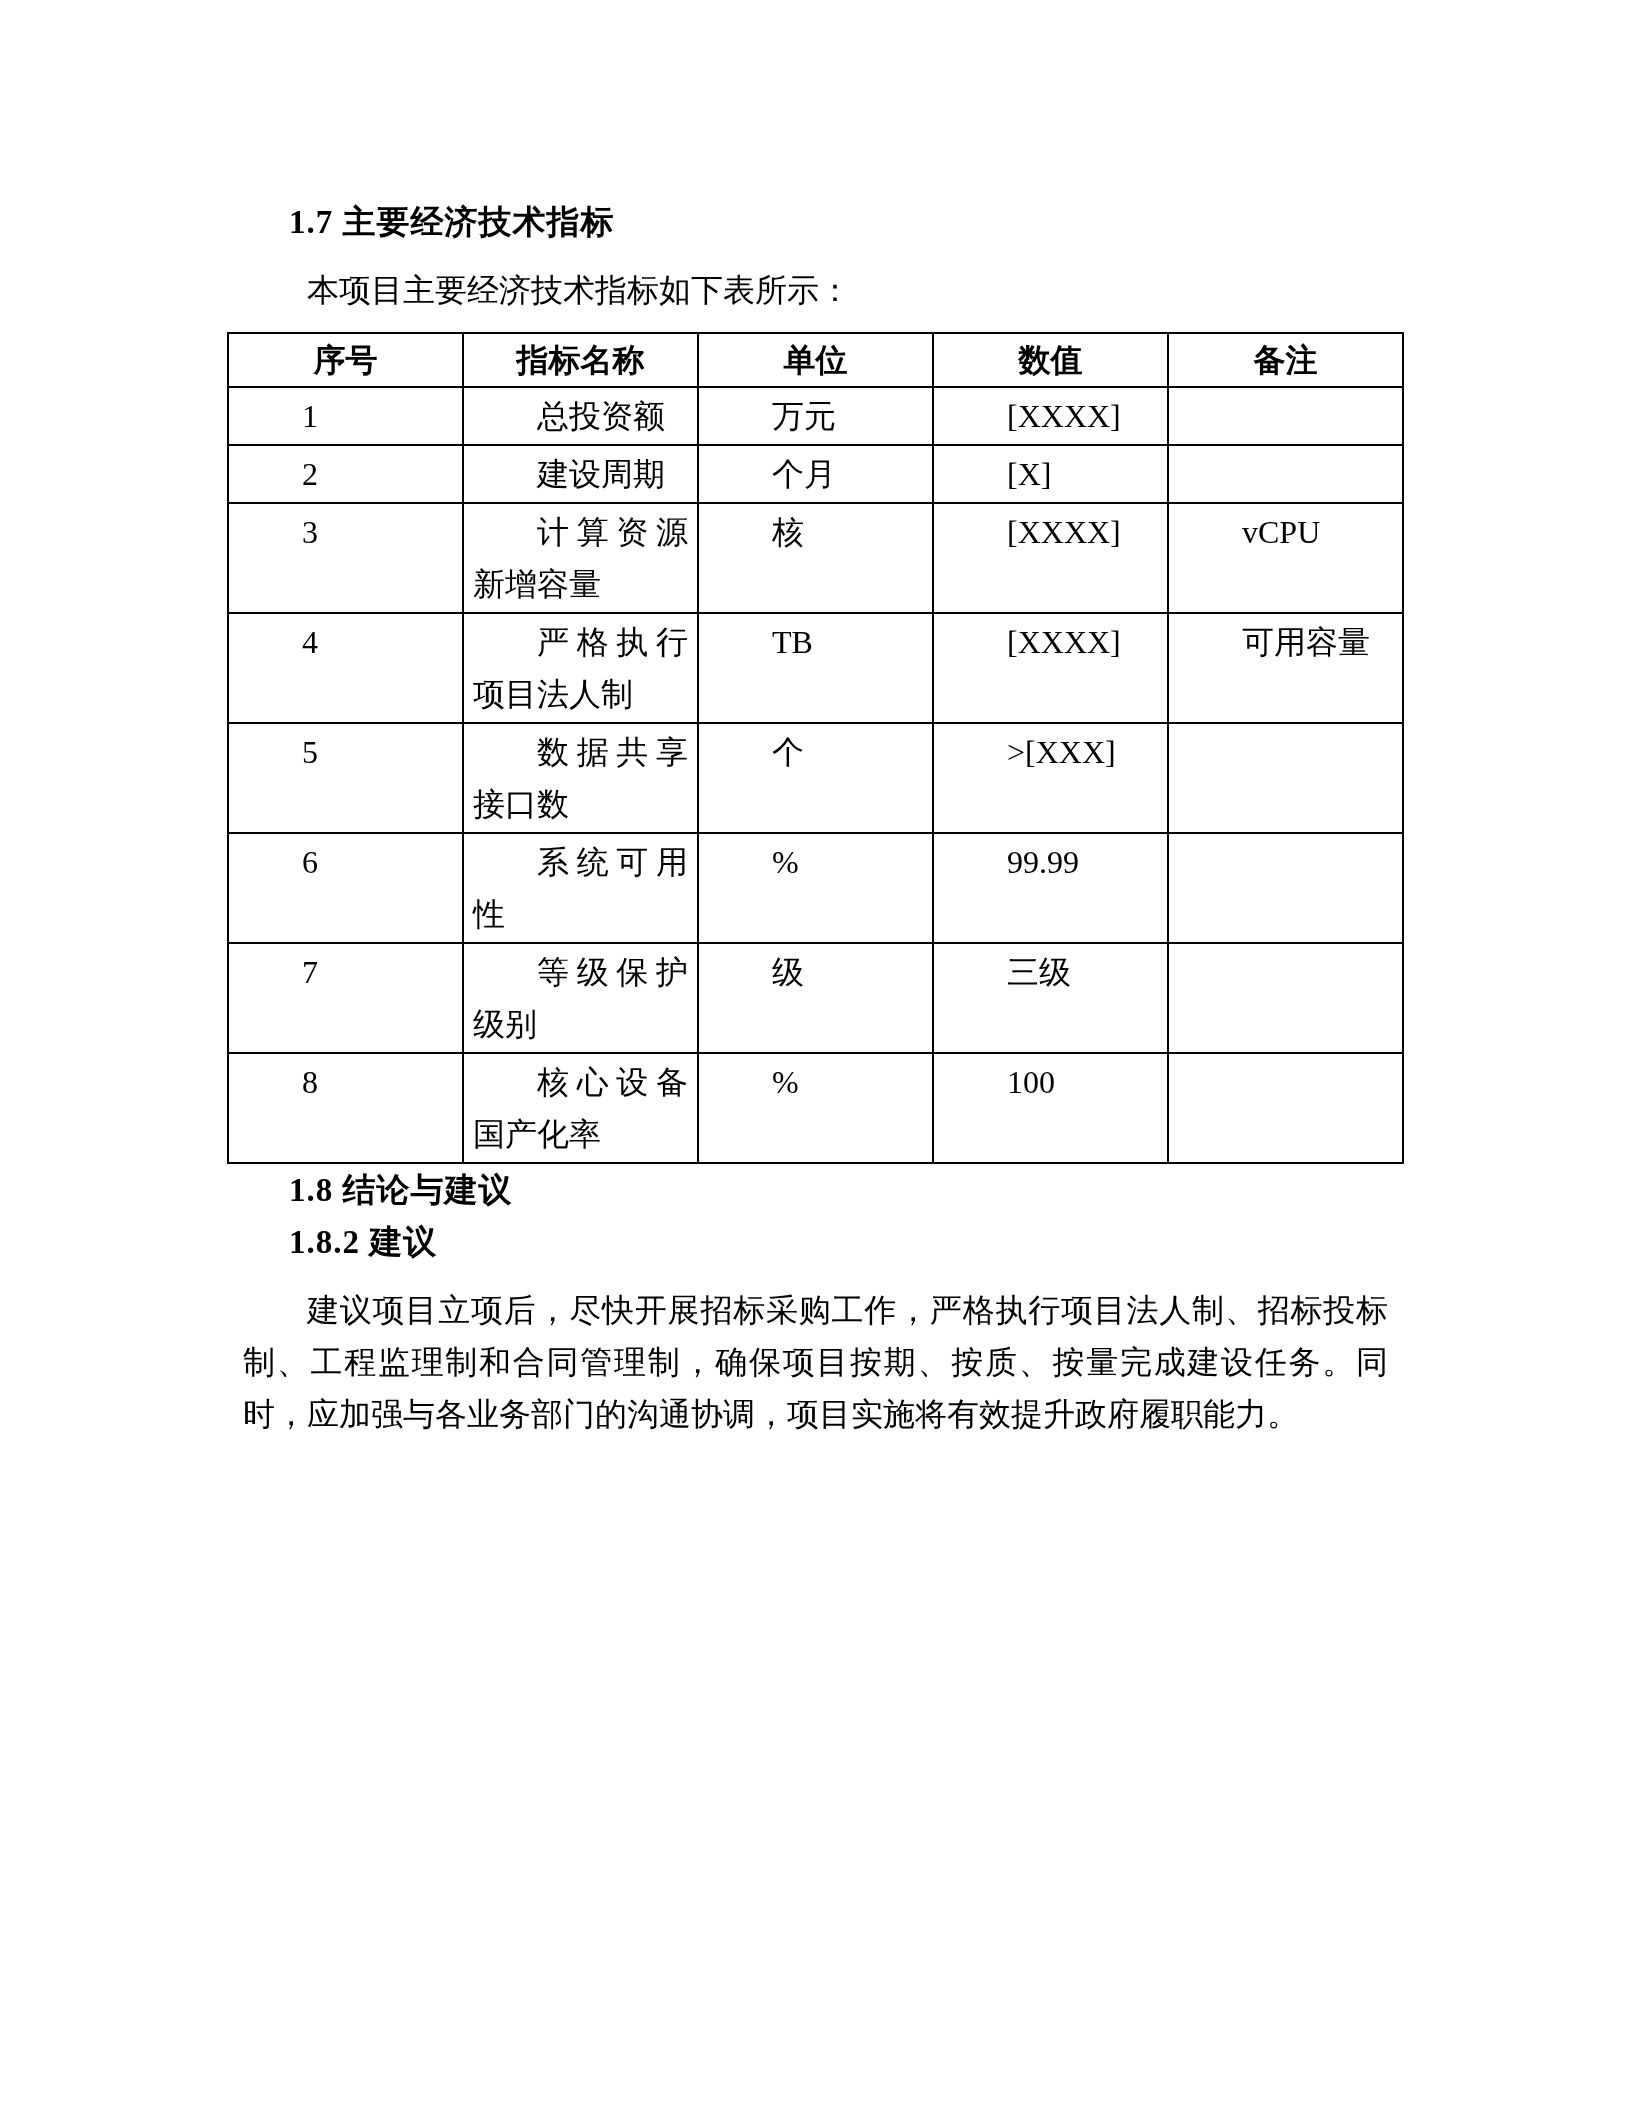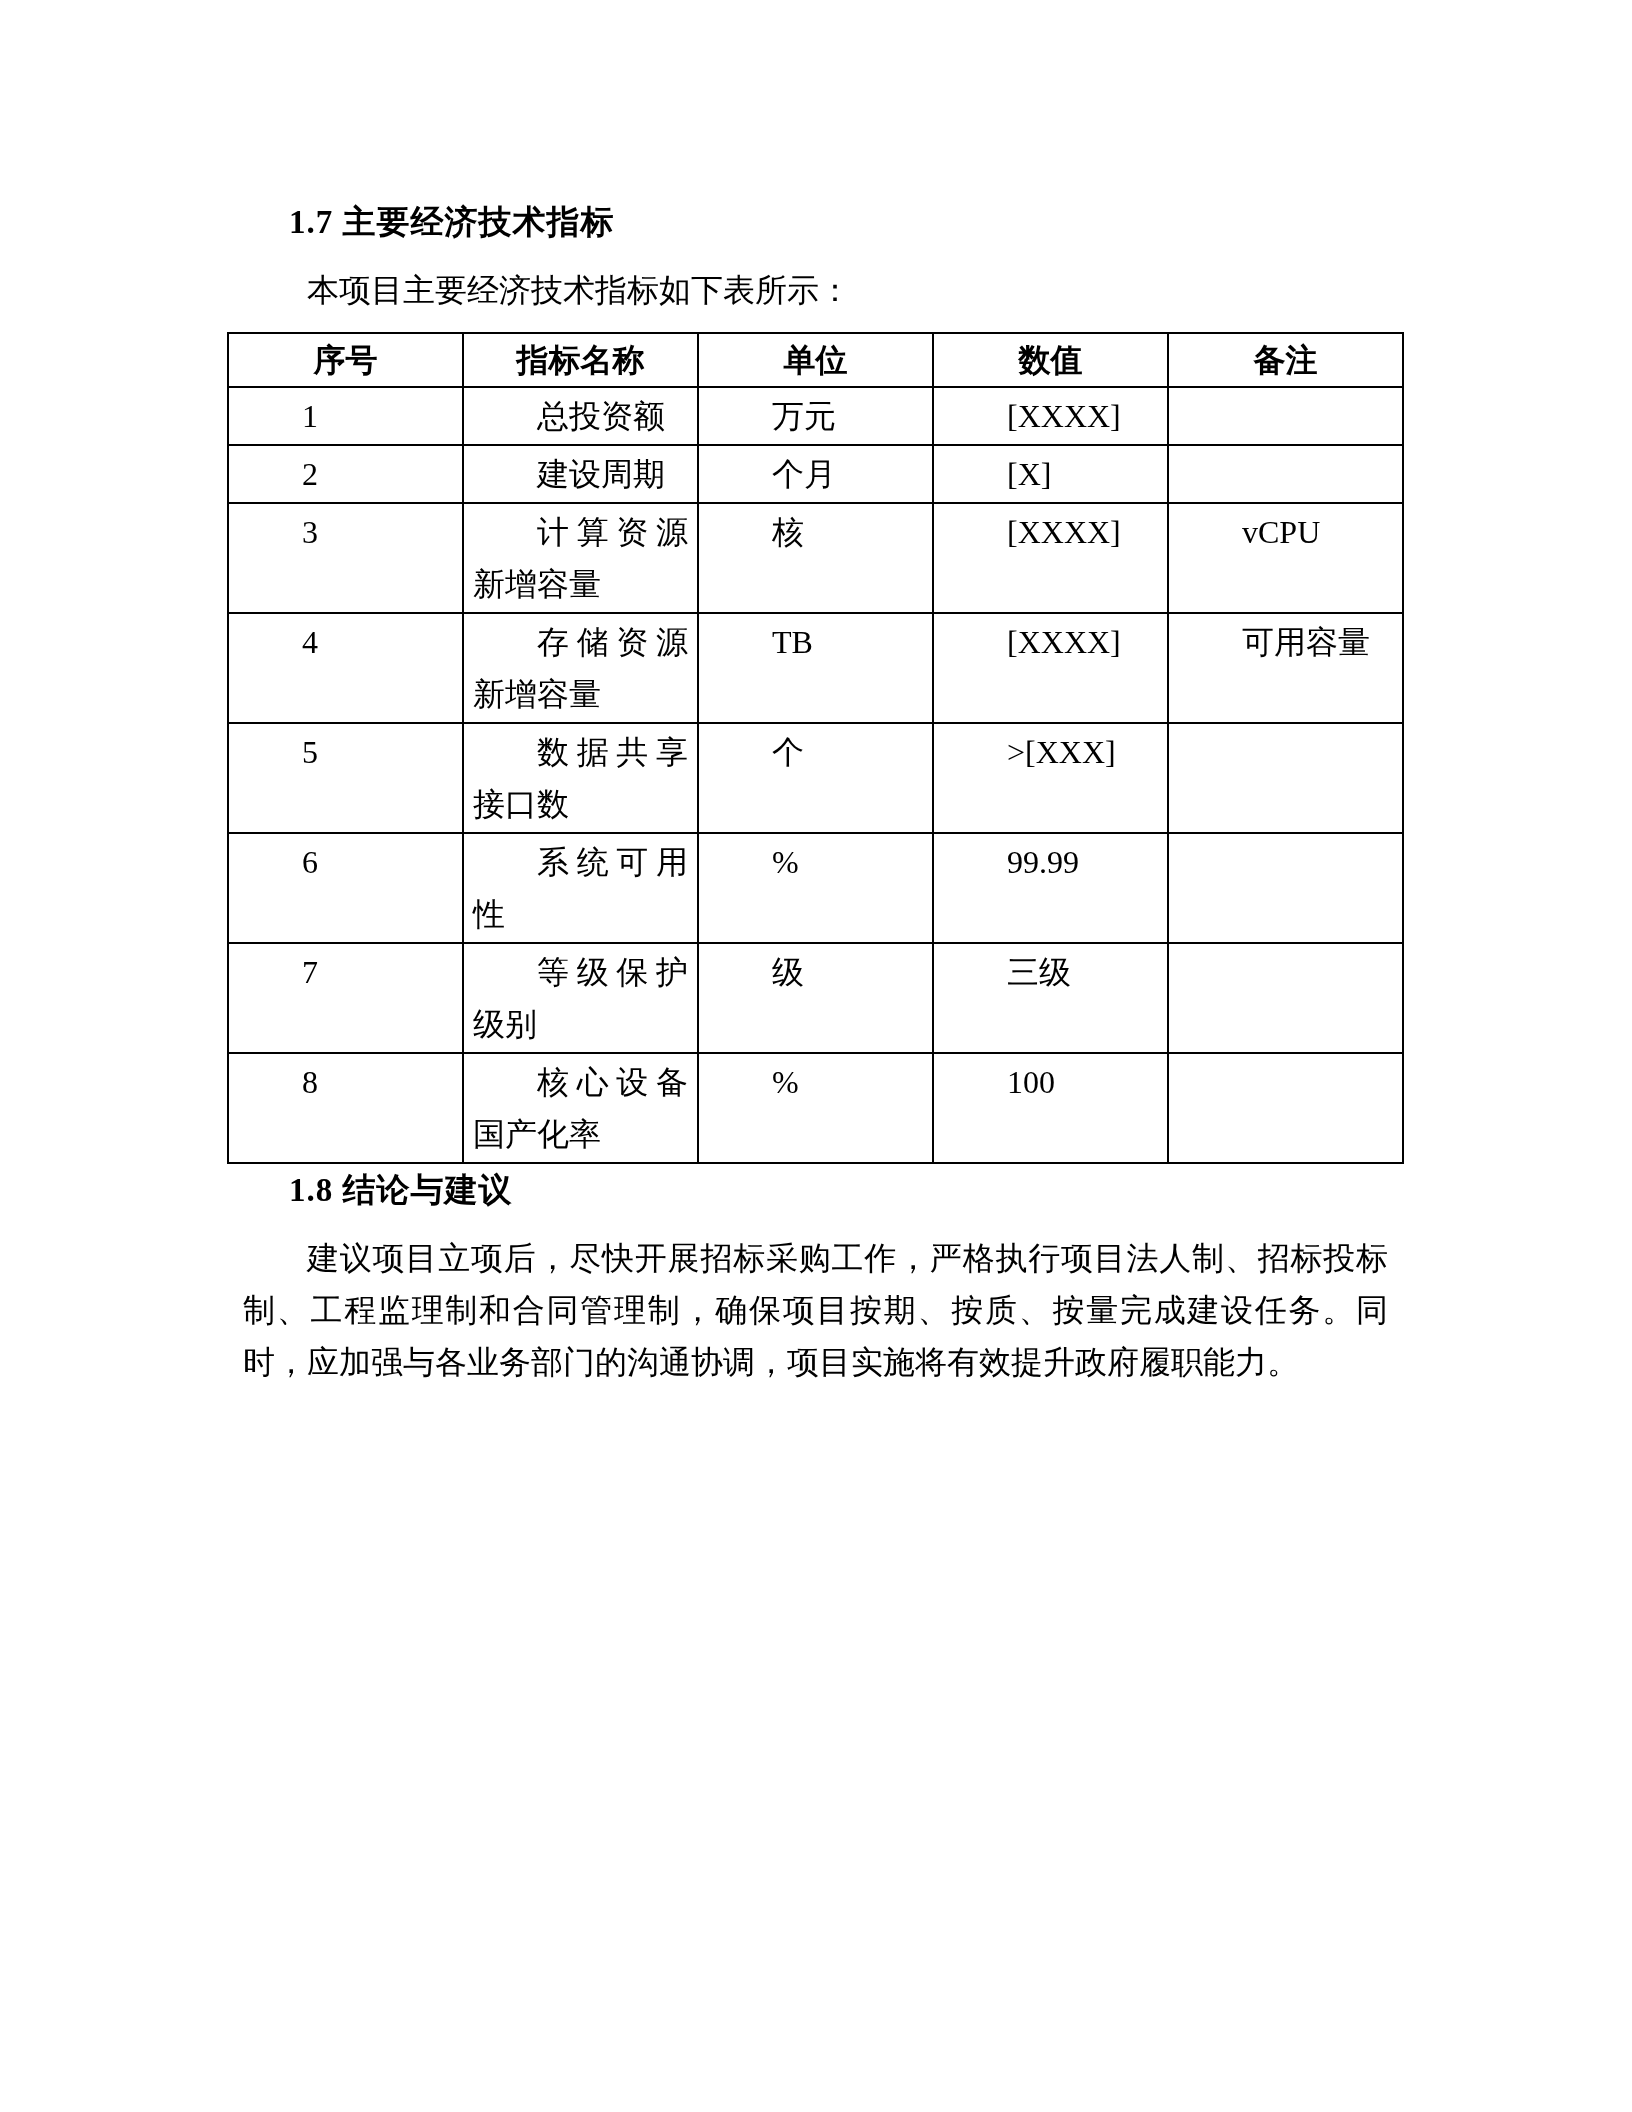--- a/index.html
+++ b/index.html
@@ -99,21 +99,21 @@
           </tr>
           <tr>
             <td>3</td>
             <td>计算资源新增容量</td>
             <td>核</td>
             <td>[XXXX]</td>
             <td>vCPU</td>
           </tr>
           <tr>
             <td>4</td>
-            <td>存储资源新增容量</td>
+            <td>严格执行项目法人制</td>
             <td>TB</td>
             <td>[XXXX]</td>
             <td>可用容量</td>
           </tr>
           <tr>
             <td>5</td>
             <td>数据共享接口数</td>
             <td>个</td>
             <td>&gt;[XXX]</td>
             <td></td>
@@ -139,19 +139,20 @@
             <td>100</td>
             <td></td>
           </tr>
         </tbody>
     </table>
 
     <h2 class="doc-heading mt-section">1.8 结论与建议</h2>
 
 
 
+    <h2 class="doc-heading mt-small">1.8.2 建议</h2>
 
     <p class="doc-para">建议项目立项后，尽快开展招标采购工作，严格执行项目法人制、招标投标制、工程监理制和合同管理制，确保项目按期、按质、按量完成建设任务。同时，应加强与各业务部门的沟通协调，项目实施将有效提升政府履职能力。</p>
 
   </div>
 
   <div class="watermark">CSDN @无忧智库</div>
 </div>
 
 </body></html>

